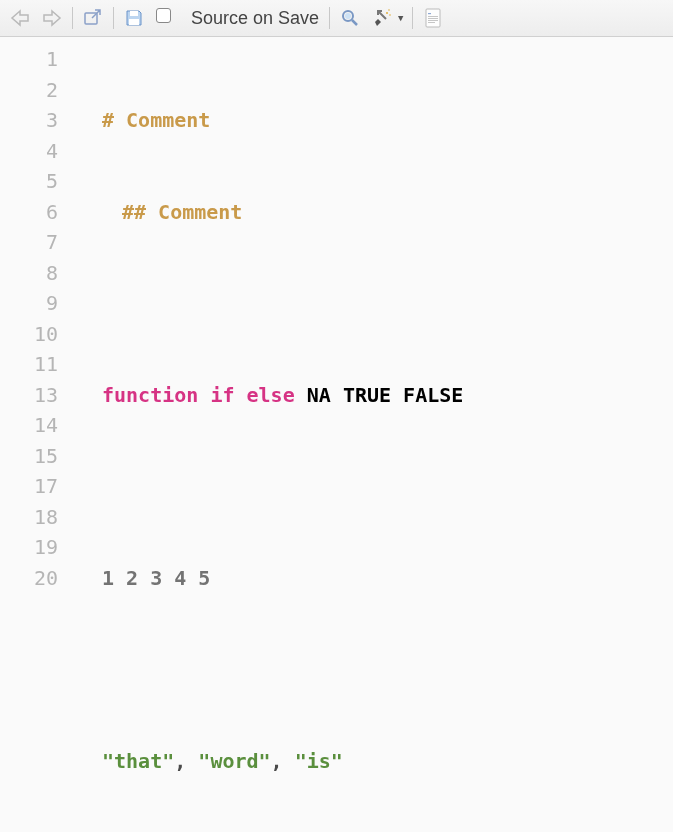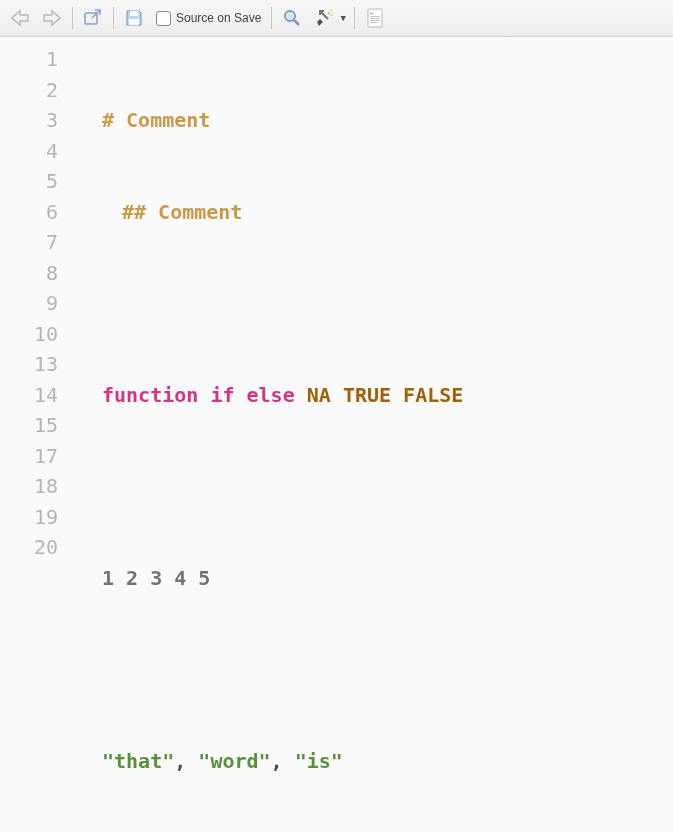--- a/index.html
+++ b/index.html
@@ -30,23 +30,23 @@
 }
 .divider {
   width: 1px;
   height: 22px;
   background: #c8c8c8;
   margin: 0 2px;
 }
 .checkbox-wrap {
   display: flex;
   align-items: flex-start;
-  gap: 5px;
+  gap: 20px;
   font-family: "Segoe UI", Arial, sans-serif;
-  font-size: 12px;
+  font-size: 18px;
   color: #444;
   padding: 0 4px;
 }
 .checkbox-box {
   width: 15px;
   height: 15px;
   border: 1px solid #888;
   border-radius: 3px;
   background: #fff;
 }
@@ -76,21 +76,21 @@
   padding-top: 7px;
   font-size: 20px;
   line-height: 30.5px;
   white-space: pre;
   position: relative;
 }
 .line { height: 30.5px; padding-left: 22px; display: flex; align-items: center;}
 .t-comment { color: #c99a4a; font-weight: bold; }
 .t-comment2 { color: #c99a4a; font-weight: bold; margin-left: 20px; }
 .t-kw { color: #d63384; font-weight: bold; text-align: center; }
-.t-const { color: #a16207; font-weight: bold; }
+.t-const { color: #000000; font-weight: bold; }
 .t-num { color: #737373; font-weight: bold; }
 .t-str { color: #5a8f3d; font-weight: bold; }
 .t-plain { color: #4a4a4a; font-weight: bold; }
 svg { display: block; }
 </style>
 </head>
 <body>
 
 <div class="toolbar">
   <div class="tb-btn">
@@ -158,20 +158,21 @@
     <div>1</div>
     <div>2</div>
     <div>3</div>
     <div>4</div>
     <div>5</div>
     <div>6</div>
     <div>7</div>
     <div>8</div>
     <div>9</div>
     <div>10</div>
+    <div>11</div>
     <div>13</div>
     <div>14</div>
     <div>15</div>
     <div>17</div>
     <div>18</div>
     <div>19</div>
     <div>20</div>
   </div>
   <div class="code">
     <div class="line"><span class="t-comment"># Comment</span></div>

